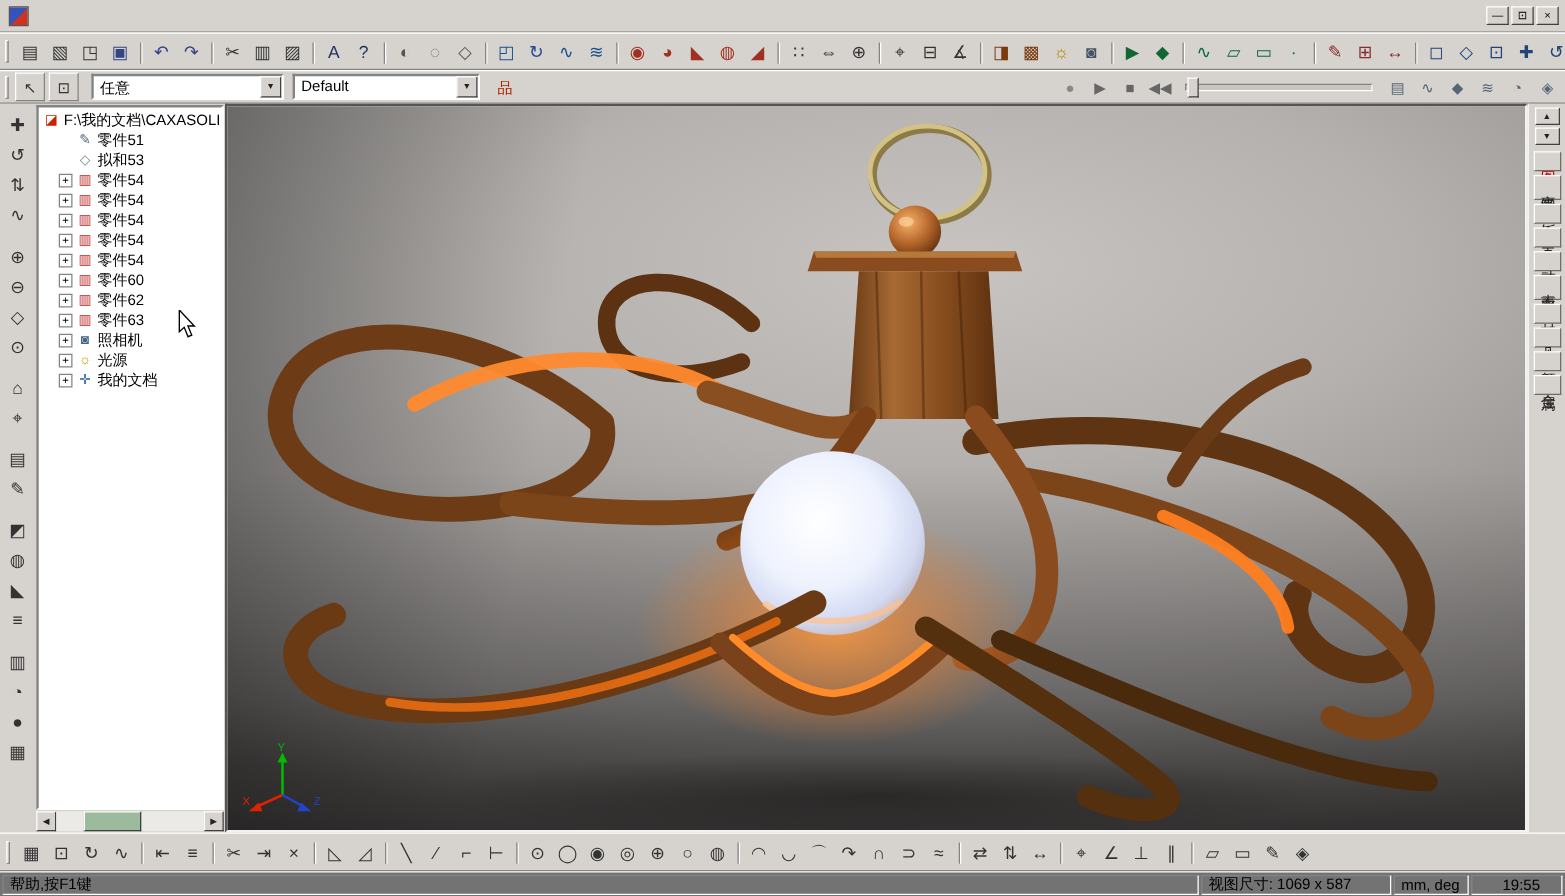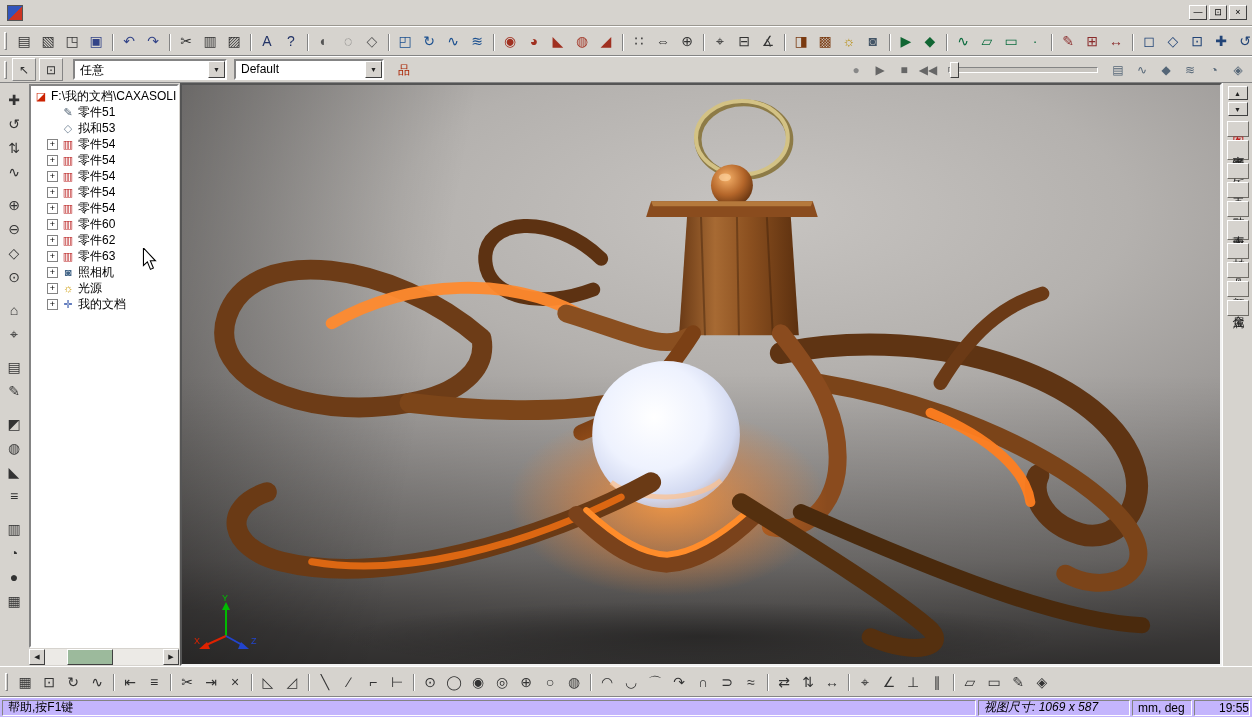--- a/index.html
+++ b/index.html
@@ -82,27 +82,27 @@
   .rscroll{display:flex;flex-direction:column;gap:2px;margin-bottom:5px;}
   .rbar .sbtn{width:20px;height:14px;}
   .rtabs{display:flex;flex-direction:column;gap:3px;align-items:center;}
   .rtab{writing-mode:vertical-rl;text-orientation:upright;letter-spacing:2px;padding:5px 2px;width:22px;
         background:#d6d3ce;border:1px solid;border-color:#fff #6f6c66 #6f6c66 #fff;
         font-size:12px;line-height:15px;text-align:center;cursor:default;}
 
   
   .bbar{height:31px;display:flex;align-items:center;padding:0 3px;background:#d6d3ce;
         border-top:1px solid #fff;border-bottom:1px solid #848484;}
-  .sbar{height:20px;display:flex;align-items:center;gap:2px;padding:1px 2px;background:#c4b5fd;border-top:1px solid #fff;}
+  .sbar{height:20px;display:flex;align-items:center;gap:2px;padding:1px 2px;background:#737373;border-top:1px solid #fff;}
   .spanel{height:16px;display:flex;align-items:center;padding:0 5px;white-space:nowrap;overflow:hidden;
           border:1px solid;border-color:#848484 #fff #fff #848484;}
   .sp-help{flex:1;}
-  .sp-view{width:152px;font-style:italic;}
+  .sp-view{width:152px;}
   .sp-units{width:60px;}
-  .sp-time{width:56px;padding-left:24px;}
+  .sp-time{width:73px;padding-left:24px;}
 
   .cursor{position:absolute;left:142px;top:248px;z-index:50;}
 </style>
 </head>
 <body>
 
 <div class="app">
 
   <div class="menubar">
     <span class="appicon"></span>

